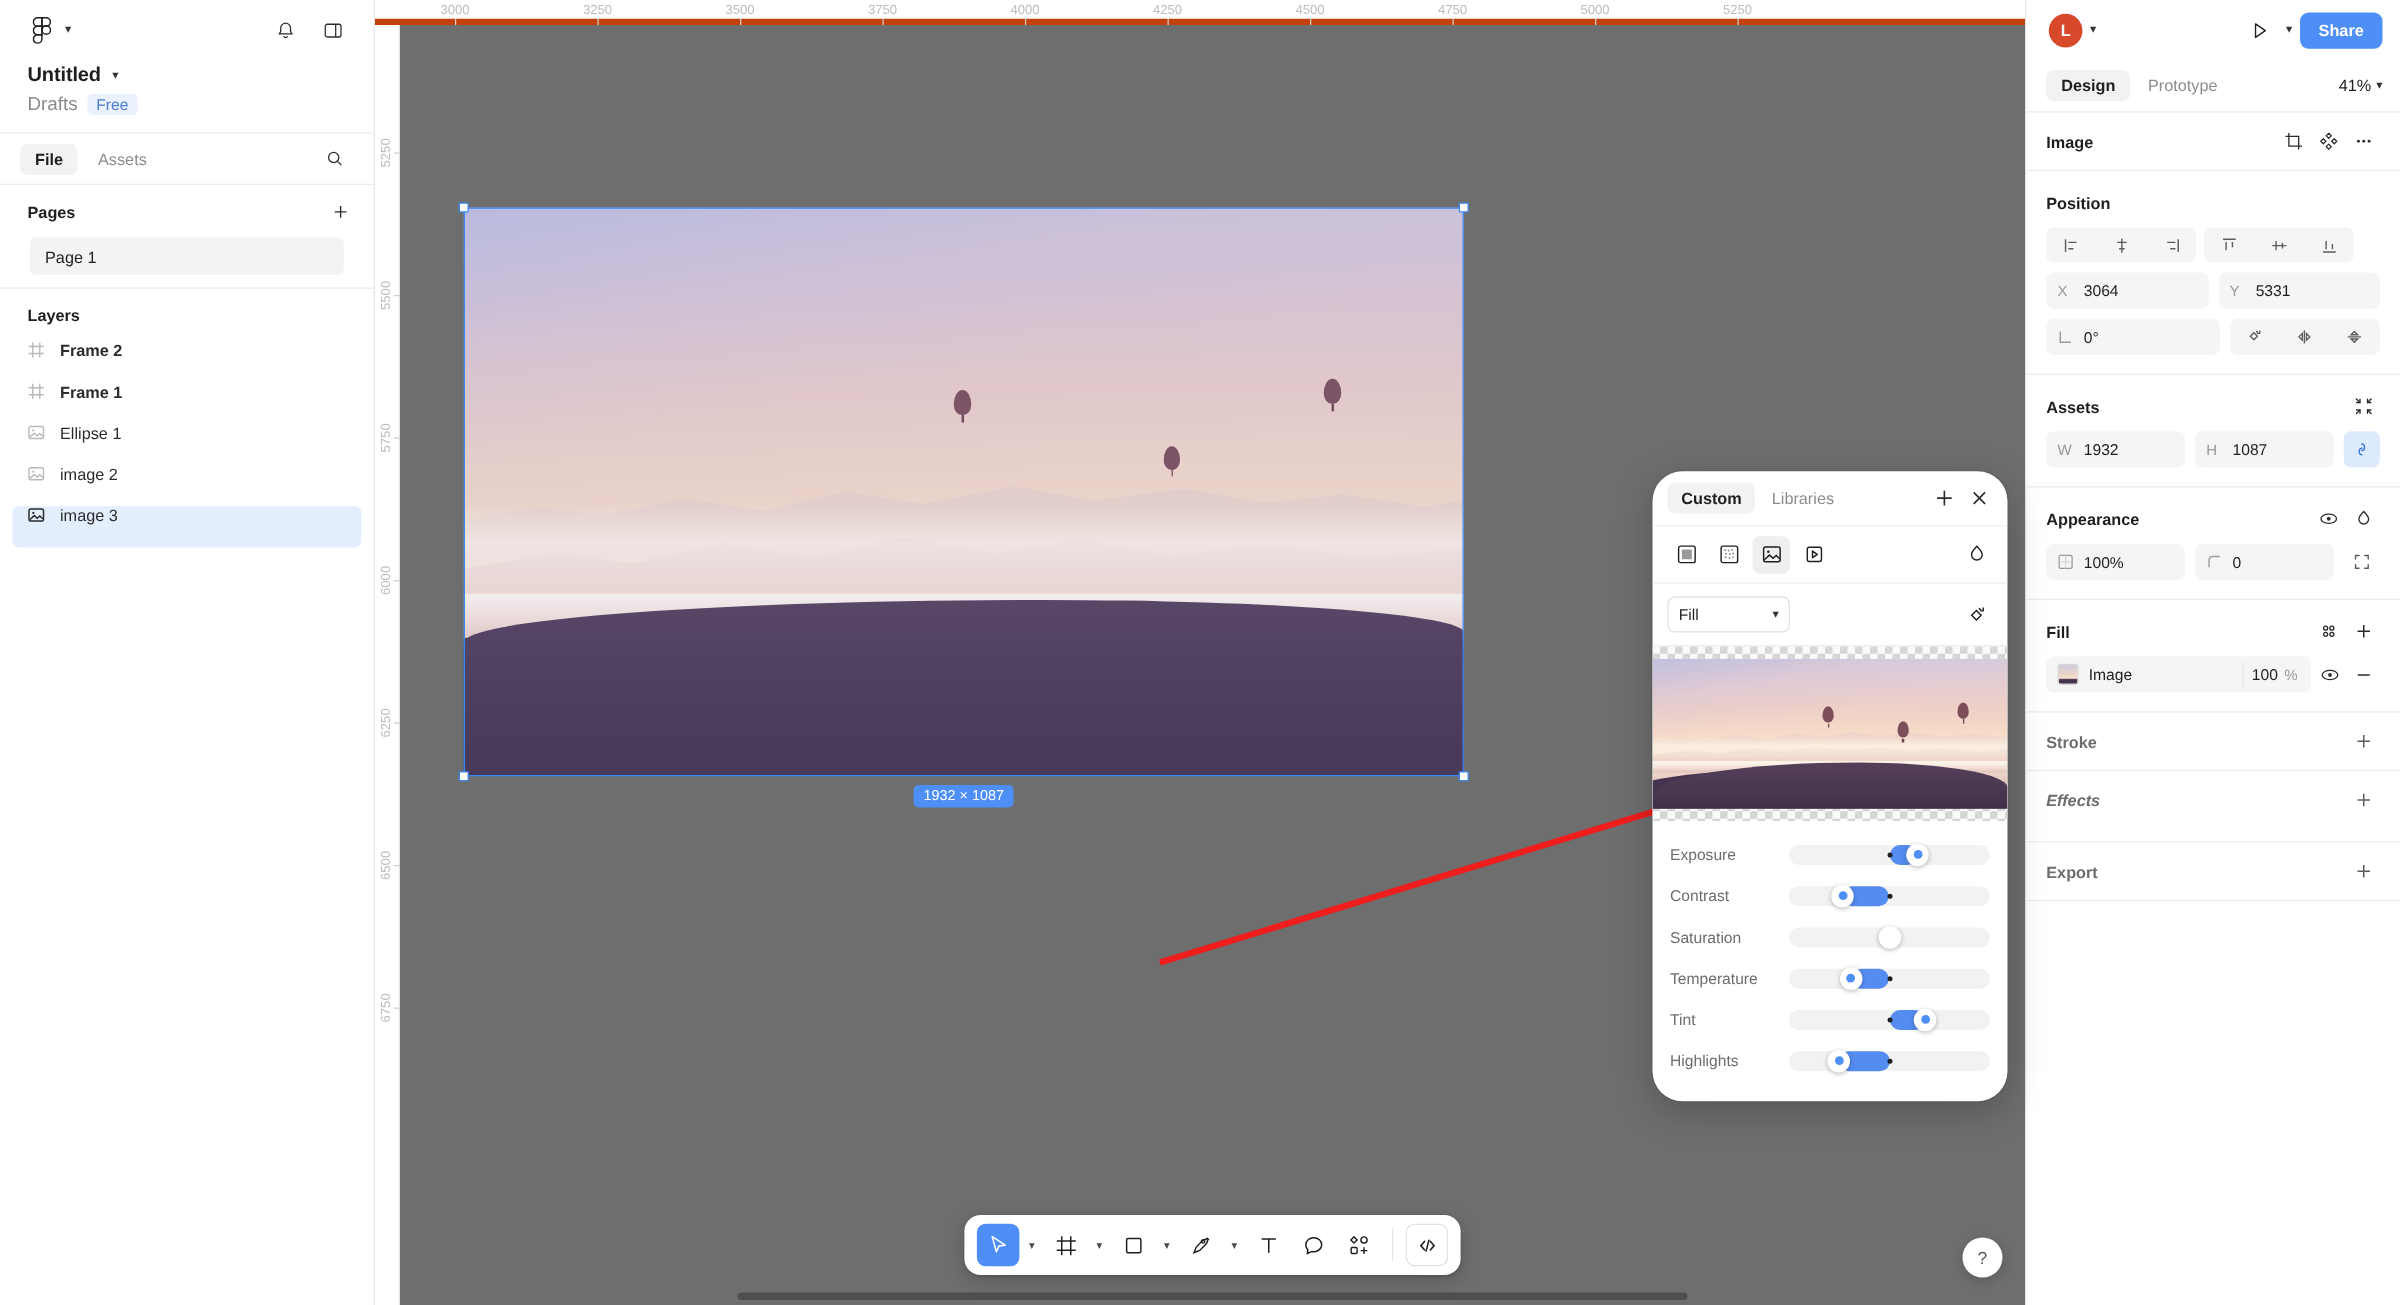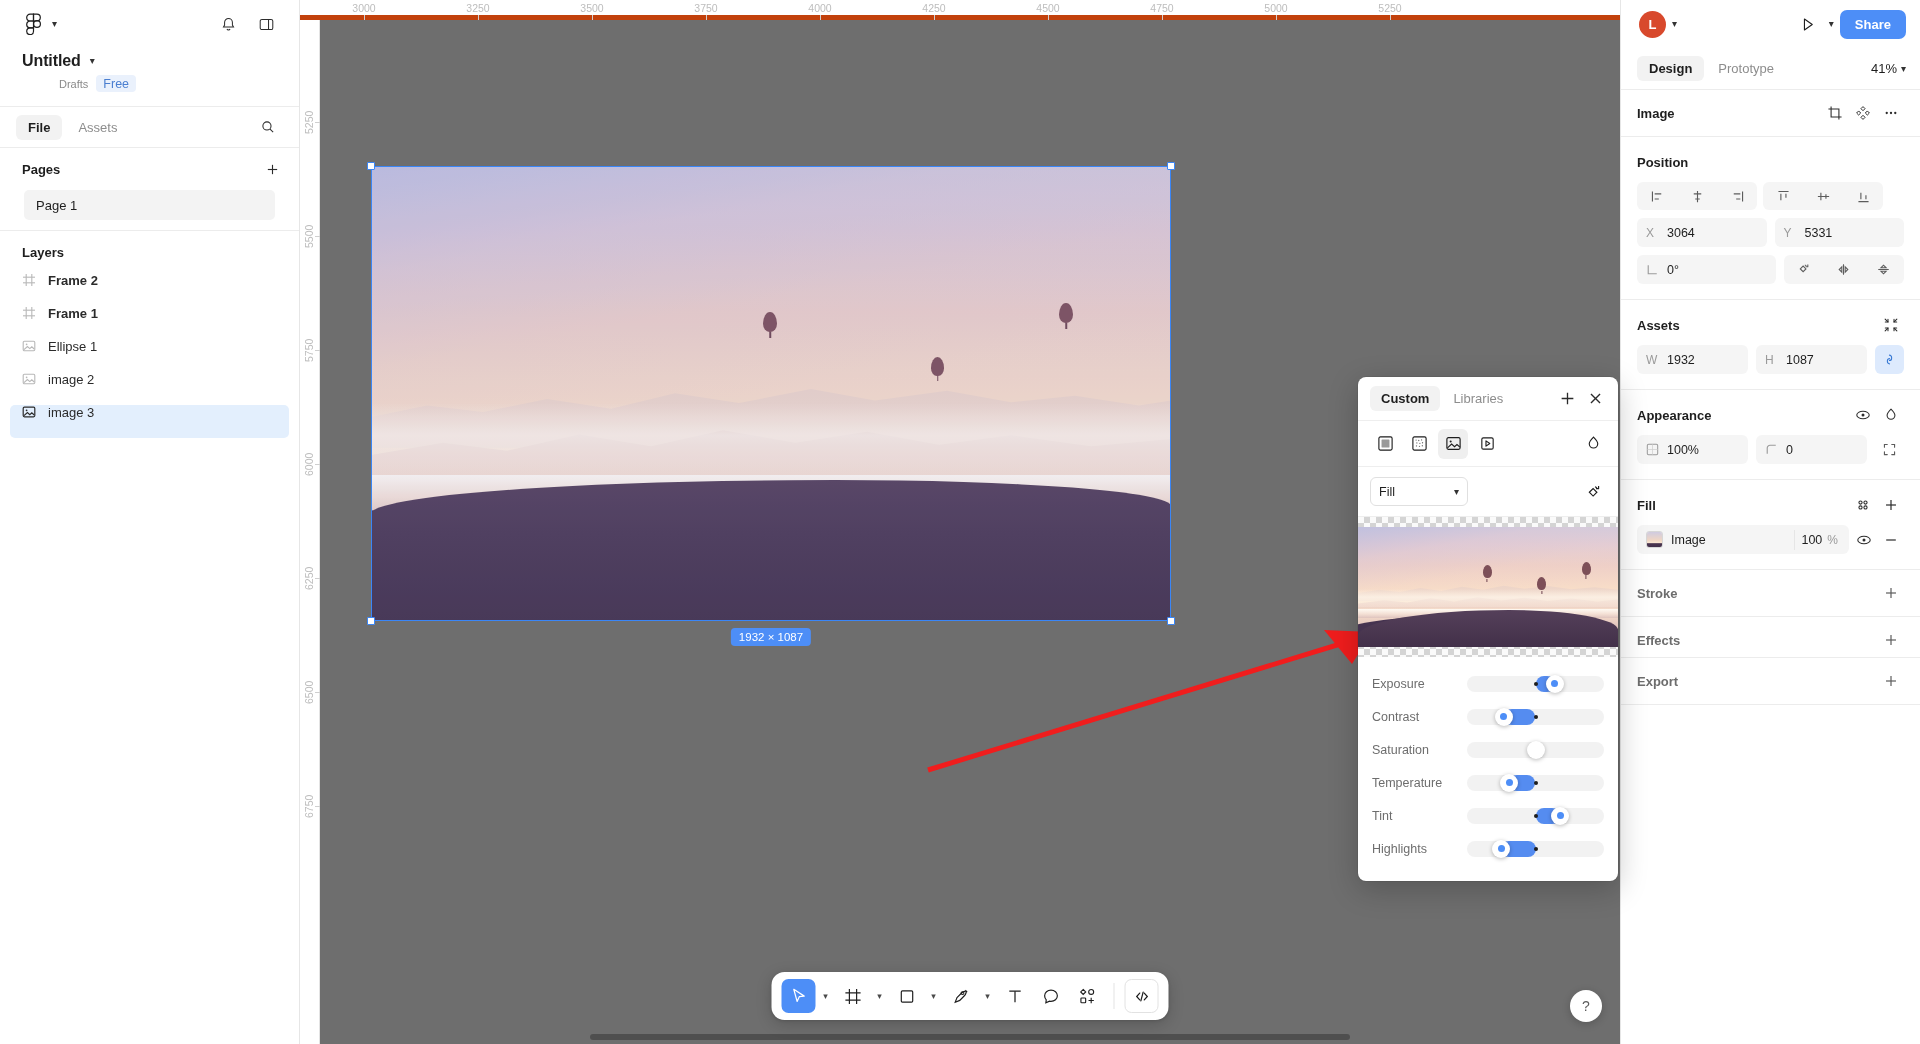--- a/index.html
+++ b/index.html
@@ -26,21 +26,21 @@
   .lp-topbar .spacer { flex: 1; }
   .icon-btn {
     width: 30px; height: 30px; border-radius: 5px; display: flex;
     align-items: center; justify-content: center; cursor: pointer;
   }
 
   .lp-fileinfo { padding: 4px 22px 14px; }
   .file-title-row { display: flex; align-items: center; gap: 9px; }
   .file-title { font-size: 16px; font-weight: 700; color: #1e1e1e; letter-spacing: -0.1px; }
   .file-meta { display: flex; align-items: center; gap: 8px; margin-top: 5px; }
-  .file-meta .drafts { font-size: 11px; color: #8a8a8a; margin-left: 37px; }
+  .file-meta .drafts { font-size: 15px; color: #8a8a8a; }
   .file-meta .plan {
     font-size: 12.5px; color: #4a7ed0; background: #eaf1fc;
     padding: 1.5px 7px; border-radius: 4px;
   }
 
   .lp-tabs {
     height: 42px; display: flex; align-items: center; gap: 4px;
     padding: 0 16px; border-top: 1px solid #ececec; border-bottom: 1px solid #ececec;
   }
   .tab {
@@ -274,24 +274,24 @@
   .fill-op {
     display: flex; align-items: center; gap: 5px; padding: 0 8px 0 6px;
     border-left: 1px solid #e6e6e6; height: 20px;
   }
   .fill-op .n { font-size: 12.5px; color: #1e1e1e; }
   .fill-op .p { font-size: 12px; color: #9a9a9a; }
   .row-acts { display: flex; align-items: center; gap: 1px; }
 
   
   .popover {
-    position: absolute; left: 1322px; top: 377px; width: 260px;
-    background: #fff; border-radius: 8px;
+    position: absolute; left: 1322px; top: 377px; width: 284px;
+    background: #fff; border-radius: 24px;
     box-shadow: 0 8px 30px rgba(0,0,0,0.22), 0 0 0 1px rgba(0,0,0,0.06);
-    z-index: 30; overflow: hidden; margin-left: 36px;
+    z-index: 30; overflow: hidden;
   }
   .po-head {
     height: 44px; display: flex; align-items: center; padding: 0 10px 0 12px;
     border-bottom: 1px solid #eeeeee; gap: 2px;
   }
   .po-tab {
     font-size: 13px; color: #8d8d8d; padding: 5px 11px; border-radius: 6px; cursor: pointer;
   }
   .po-tab.active { background: #f2f2f2; color: #1e1e1e; font-weight: 700; }
   .po-head .spacer { flex: 1; }
@@ -1005,21 +1005,21 @@
         <span class="title muted">Stroke</span>
         <div class="mini-btn">
           <svg width="16" height="16" viewBox="0 0 18 18">
               <line x1="9" y1="3.4" x2="9" y2="14.6" stroke="#5c5c5c" stroke-width="1.35"></line>
               <line x1="3.4" y1="9" x2="14.6" y2="9" stroke="#5c5c5c" stroke-width="1.35"></line>
             </svg>
         </div>
       </div>
     </div>
 
-    <div class="rp-section" style="padding-top:11px;padding-bottom:5px;">
+    <div class="rp-section" style="padding-top:11px;padding-bottom:21px;font-style:italic;">
       <div class="rp-head" style="margin-bottom:0;">
         <span class="title muted">Effects</span>
         <div class="mini-btn">
           <svg width="16" height="16" viewBox="0 0 18 18">
               <line x1="9" y1="3.4" x2="9" y2="14.6" stroke="#5c5c5c" stroke-width="1.35"></line>
               <line x1="3.4" y1="9" x2="14.6" y2="9" stroke="#5c5c5c" stroke-width="1.35"></line>
             </svg>
         </div>
       </div>
     </div>

